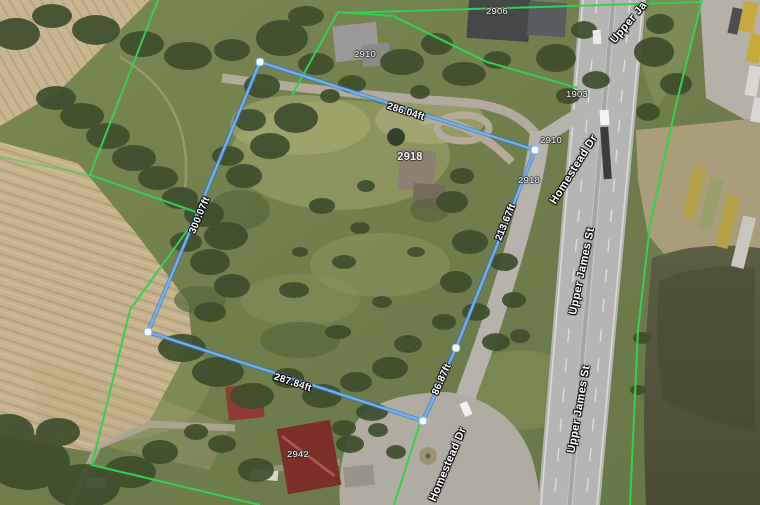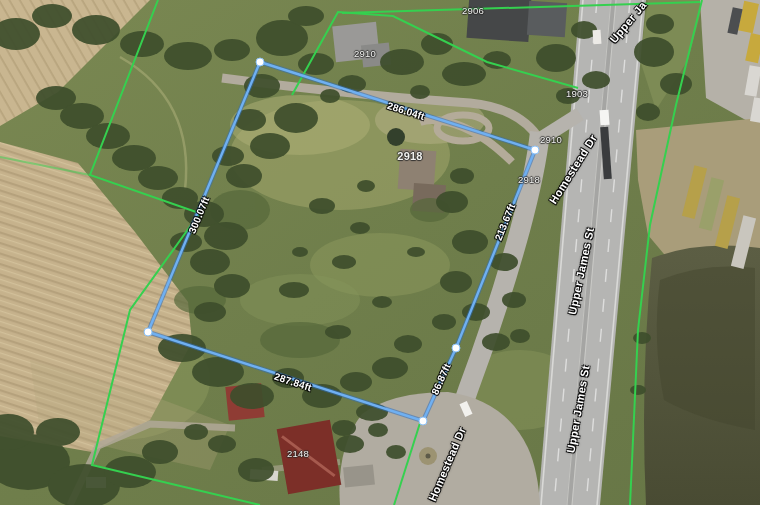--- a/index.html
+++ b/index.html
@@ -262,22 +262,22 @@
     <div class="lbl meas" style="left:293px;top:382px;--r:18deg">287.84ft</div>
     <div class="lbl meas" style="left:505px;top:222px;--r:-68deg">213.67ft</div>
     <div class="lbl meas" style="left:441px;top:379px;--r:-66deg">86.87ft</div>
 
     <div class="lbl street" style="left:628px;top:22px;--r:-50deg">Upper Ja</div>
     <div class="lbl street" style="left:573px;top:169px;--r:-58deg">Homestead Dr</div>
     <div class="lbl street" style="left:581px;top:271px;--r:-78deg">Upper James St</div>
     <div class="lbl street" style="left:578px;top:409px;--r:-80deg">Upper James St</div>
     <div class="lbl street" style="left:447px;top:464px;--r:-67deg">Homestead Dr</div>
 
-    <div class="lbl hn" style="left:473px;top:10px">2906</div>
+    <div class="lbl hn" style="left:497px;top:10px">2906</div>
     <div class="lbl hn" style="left:365px;top:53px">2910</div>
     <div class="lbl hn hn-lg" style="left:410px;top:156px">2918</div>
     <div class="lbl hn" style="left:577px;top:93px">1903</div>
     <div class="lbl hn" style="left:551px;top:139px">2910</div>
     <div class="lbl hn" style="left:529px;top:179px">2918</div>
-    <div class="lbl hn" style="left:298px;top:453px">2148</div>
+    <div class="lbl hn" style="left:298px;top:453px">2942</div>
   </div>
 
 </div>
 
 </body></html>

